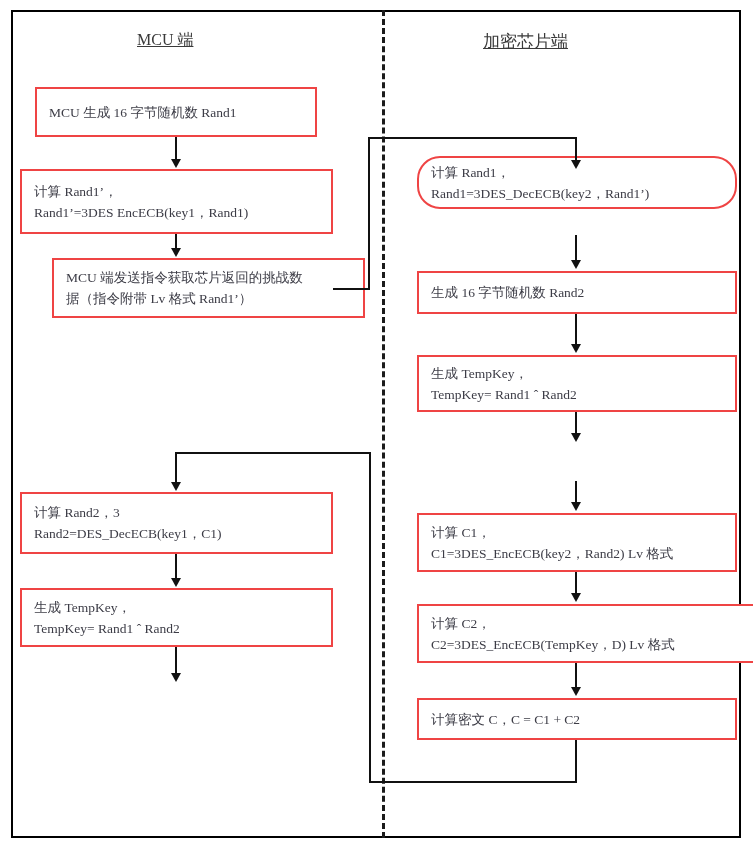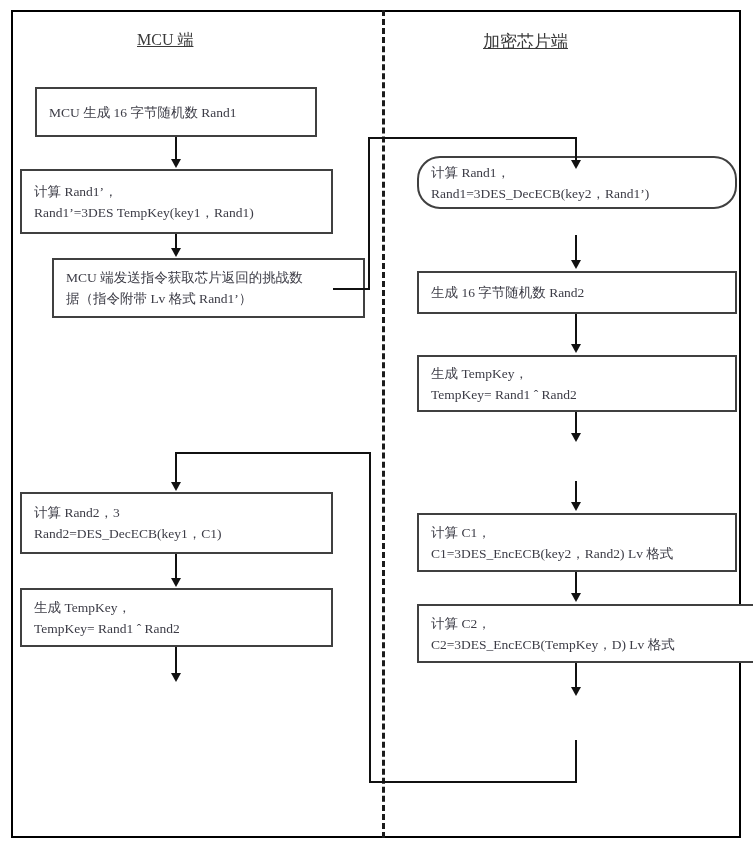--- a/index.html
+++ b/index.html
@@ -22,21 +22,21 @@
   .lane-title{
     position:absolute;font-size:16px;color:#3a3a3a;white-space:nowrap;
     font-family:"Liberation Serif","DejaVu Serif",serif;
     text-decoration:underline;
   }
   #title-mcu{left:137px;top:30px;}
   #title-chip{left:483px;top:30px;font-size:17px;color:#3a3a3a;text-align:center;}
 
   
   .box{
-    position:absolute;box-sizing:border-box;border:2px solid #404040;background:#fff;
+    position:absolute;box-sizing:border-box;border:2px solid #ef4444;background:#fff;
     padding:6px 10px 4px 12px;display:flex;flex-direction:column;justify-content:center;
   }
   .box .ln{
     display:block;font-size:13.5px;line-height:1.55;color:#3c3c46;white-space:nowrap;
     font-family:"Liberation Serif","DejaVu Serif",serif;
   }
   .box.one-line .ln{line-height:1.2;}
 
   
   .seg{position:absolute;background:#111;}
@@ -58,21 +58,21 @@
 
   <div class="lane-title" id="title-mcu">MCU 端</div>
   <div class="lane-title" id="title-chip">加密芯片端</div>
 
   <div class="box one-line" style="left:35px;top:87px;width:282px;height:50px;">
     <span class="ln">MCU 生成 16 字节随机数 Rand1</span>
   </div>
 
   <div class="box" style="left:20px;top:169px;width:313px;height:65px;">
     <span class="ln">计算 Rand1’，</span>
-    <span class="ln">Rand1’=3DES TempKey(key1，Rand1)</span>
+    <span class="ln">Rand1’=3DES EncECB(key1，Rand1)</span>
   </div>
 
   <div class="box" style="left:20px;top:258px;width:313px;height:60px;margin-left:32px;">
     <span class="ln">MCU 端发送指令获取芯片返回的挑战数</span>
     <span class="ln">据（指令附带 Lv 格式 Rand1’）</span>
   </div>
 
   <div class="box" style="left:20px;top:492px;width:313px;height:62px;">
     <span class="ln">计算 Rand2，3</span>
     <span class="ln">Rand2=DES_DecECB(key1，C1)</span>
@@ -102,20 +102,23 @@
   <div class="box" style="left:417px;top:513px;width:320px;height:59px;">
     <span class="ln">计算 C1，</span>
     <span class="ln">C1=3DES_EncECB(key2，Rand2) Lv 格式</span>
   </div>
 
   <div class="box" style="left:417px;top:604px;width:376px;height:59px;">
     <span class="ln">计算 C2，</span>
     <span class="ln">C2=3DES_EncECB(TempKey，D) Lv 格式</span>
   </div>
 
+  <div class="box one-line" style="left:417px;top:698px;width:320px;height:42px;">
+    <span class="ln">计算密文 C，C = C1 + C2</span>
+  </div>
 
   <div class="seg v" style="left:175px;top:137px;height:23px;"></div>
   <div class="arrow-down" style="left:171px;top:159px;"></div>
 
   <div class="seg v" style="left:175px;top:234px;height:15px;"></div>
   <div class="arrow-down" style="left:171px;top:248px;"></div>
 
   <div class="seg v" style="left:175px;top:554px;height:25px;"></div>
   <div class="arrow-down" style="left:171px;top:578px;"></div>
 

